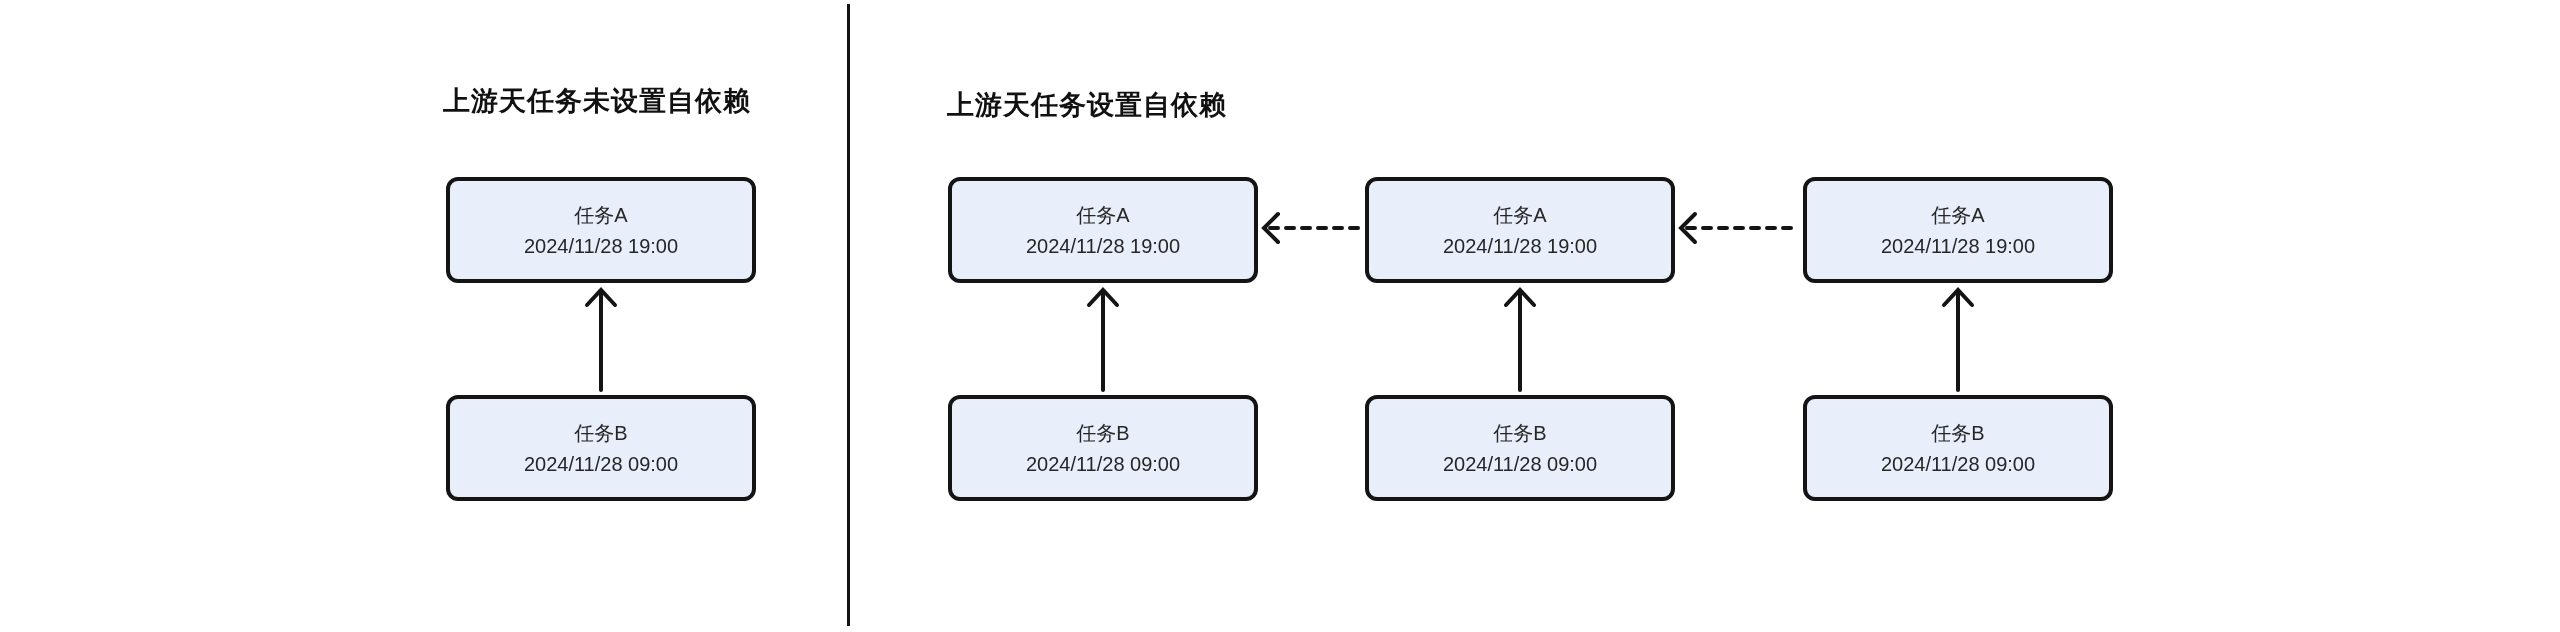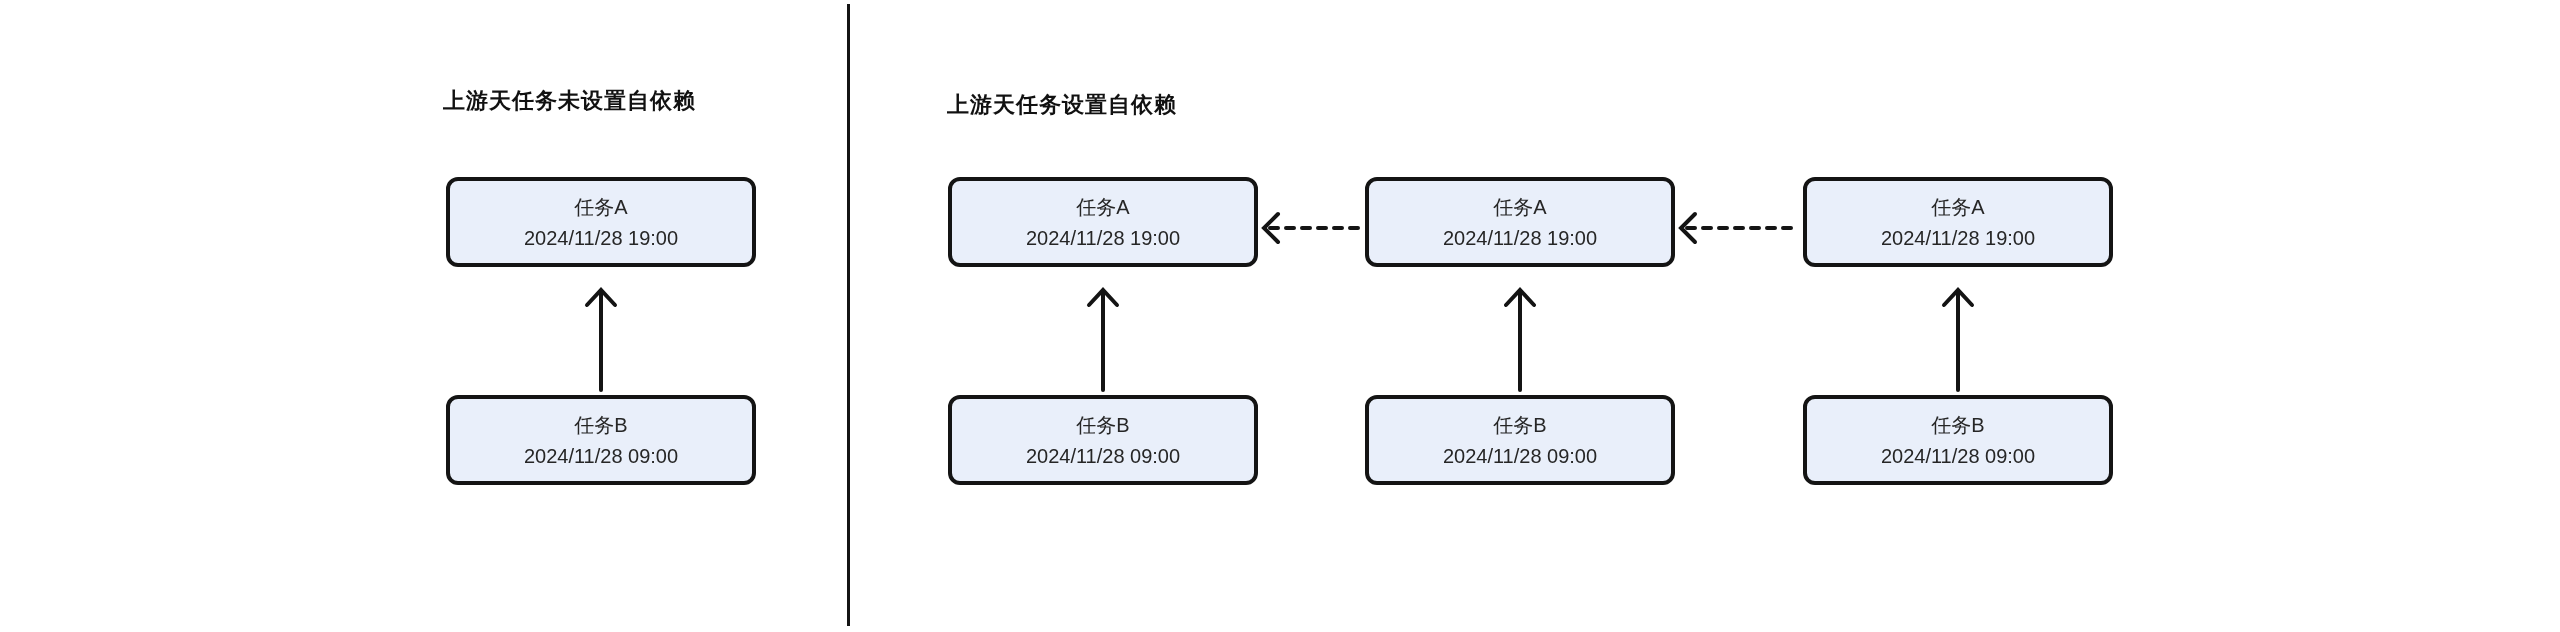--- a/index.html
+++ b/index.html
@@ -11,31 +11,31 @@
   .canvas {
     position: relative;
     width: 2560px;
     height: 632px;
     background: #ffffff;
     overflow: hidden;
   }
   .panel-title {
     position: absolute;
     margin: 0;
-    font-size: 22px;
+    font-size: 27px;
     line-height: 30px;
     font-weight: bold;
     color: #111111;
     letter-spacing: 1px;
     white-space: nowrap;
   }
   .node {
     position: absolute;
     width: 310px;
-    height: 90px;
+    height: 106px;
     box-sizing: border-box;
     background: #e9effa;
     border: 4px solid #141414;
     border-radius: 12px;
     display: flex;
     flex-direction: column;
     align-items: center;
     justify-content: center;
     gap: 5px;
   }

